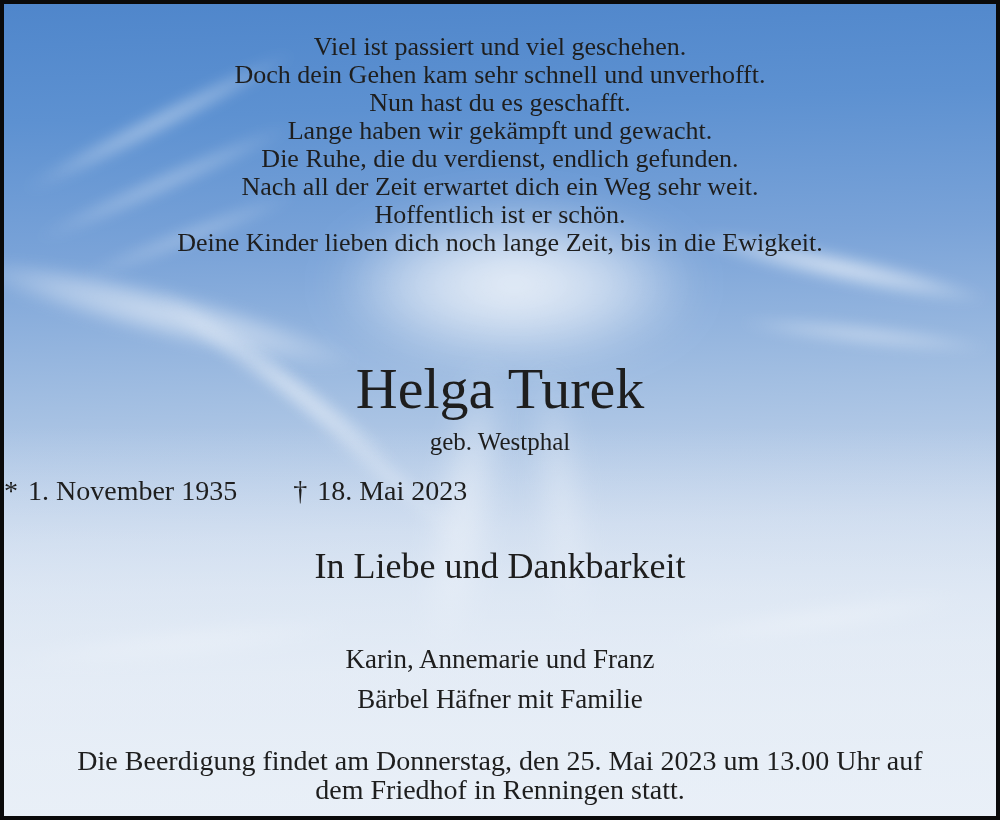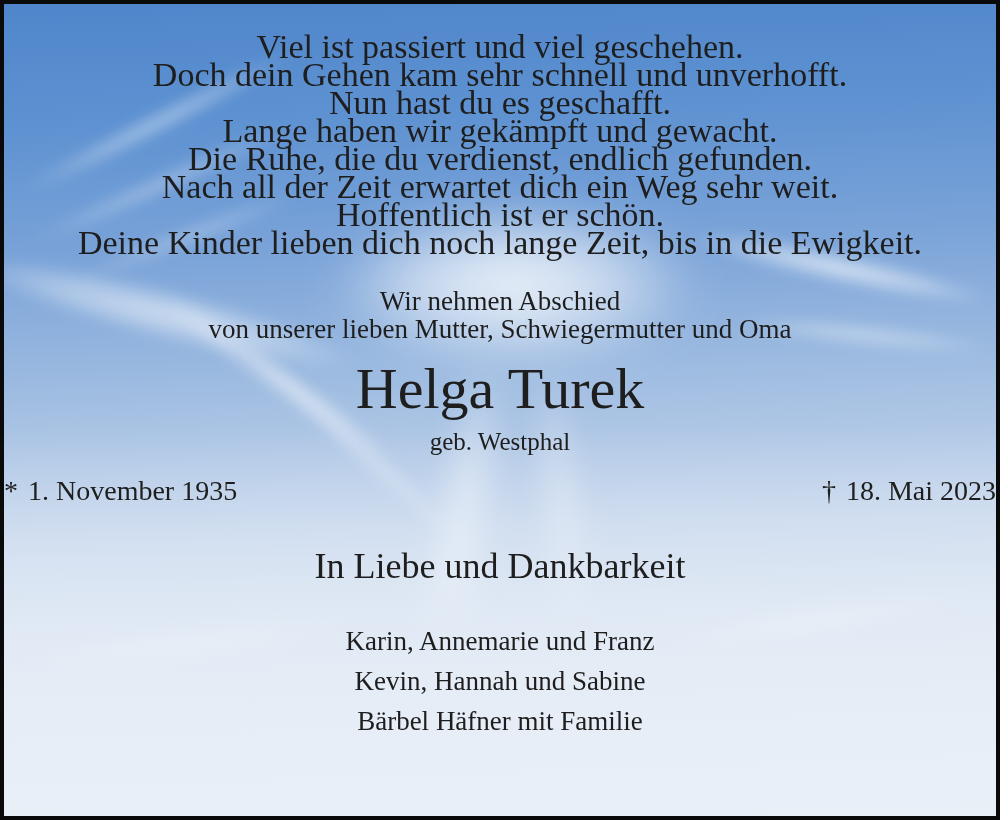--- a/index.html
+++ b/index.html
@@ -43,30 +43,30 @@
   .s11 { left:680px;  top:318px; width:360px; height:26px; transform:rotate(6deg);  opacity:.50; }
   .s12 { left:600px;  top:595px; width:430px; height:42px; transform:rotate(-8deg); opacity:.35; }
   .s13 { left:-60px;  top:615px; width:480px; height:50px; transform:rotate(-6deg); opacity:.30; }
   .haze {
     position: absolute; inset: 0;
     background: linear-gradient(180deg,
       rgba(240,246,252,0) 52%, rgba(238,244,250,0.45) 72%, rgba(236,242,249,0.7) 100%);
   }
   
   .layer { position: absolute; left: 0; width: 100%; text-align: center; }
-  .poem     { top: 29px;  font-size: 34px; line-height: 28px; }
+  .poem     { top: 29px;  font-size: 26px; line-height: 28px; }
   .intro    { top: 283px; font-size: 27px; line-height: 28px; }
   .name     { top: 350px; font-size: 58px; line-height: 70px; }
   .maiden   { top: 424px; font-size: 25px; line-height: 28px; }
   .dates    { top: 471px; font-size: 28px; line-height: 32px;
-              display: flex; justify-content: space-between; gap: 56px; }
+              display: flex; justify-content: flex-start; gap: 56px; }
   .dates .date-part { white-space: nowrap; }
   .dates .symbol { margin-right: 10px; }
   .closing  { top: 548px; font-size: 36px; line-height: 28px; }
-  .mourners { top: 623px; font-size: 27px; line-height: 28px; }
+  .mourners { top: 641px; font-size: 27px; line-height: 28px; }
   .mourners .mourner-line { margin-bottom: 12px; }
   .funeral  { top: 742px; font-size: 28px; line-height: 29px; }
 </style>
 </head>
 <body>
 
 <div class="notice">
 
   <div class="sky">
     <div class="streak s1"></div>
@@ -89,40 +89,39 @@
     <div>Viel ist passiert und viel geschehen.</div>
     <div>Doch dein Gehen kam sehr schnell und unverhofft.</div>
     <div>Nun hast du es geschafft.</div>
     <div>Lange haben wir gekämpft und gewacht.</div>
     <div>Die Ruhe, die du verdienst, endlich gefunden.</div>
     <div>Nach all der Zeit erwartet dich ein Weg sehr weit.</div>
     <div>Hoffentlich ist er schön.</div>
     <div>Deine Kinder lieben dich noch lange Zeit, bis in die Ewigkeit.</div>
   </div>
 
-  <div class="layer intro">
-    <div>Wir nehmen Abschied</div>
-    <div>von unserer lieben Mutter, Schwiegermutter und Oma</div>
-  </div>
 
   <div class="layer name">Helga Turek</div>
 
   <div class="layer maiden">geb. Westphal</div>
 
   <div class="layer dates">
     <span class="date-part">
       <span class="symbol">*</span><span>1. November 1935</span>
     </span>
     <span class="date-part">
       <span class="symbol">†</span><span>18. Mai 2023</span>
     </span>
   </div>
 
   <div class="layer closing">In Liebe und Dankbarkeit</div>
 
   <div class="layer mourners">
     <div class="mourner-line">Karin, Annemarie und Franz</div>
-    <div class="mourner-line">Kevin, Hannah und Sabine</div>
     <div class="mourner-line">Bärbel Häfner mit Familie</div>
   </div>
 
+  <div class="layer funeral">
+    <div>Die Beerdigung findet am Donnerstag, den 25. Mai 2023 um 13.00 Uhr auf</div>
+    <div>dem Friedhof in Renningen statt.</div>
+  </div>
 
 </div>
 
 </body></html>

